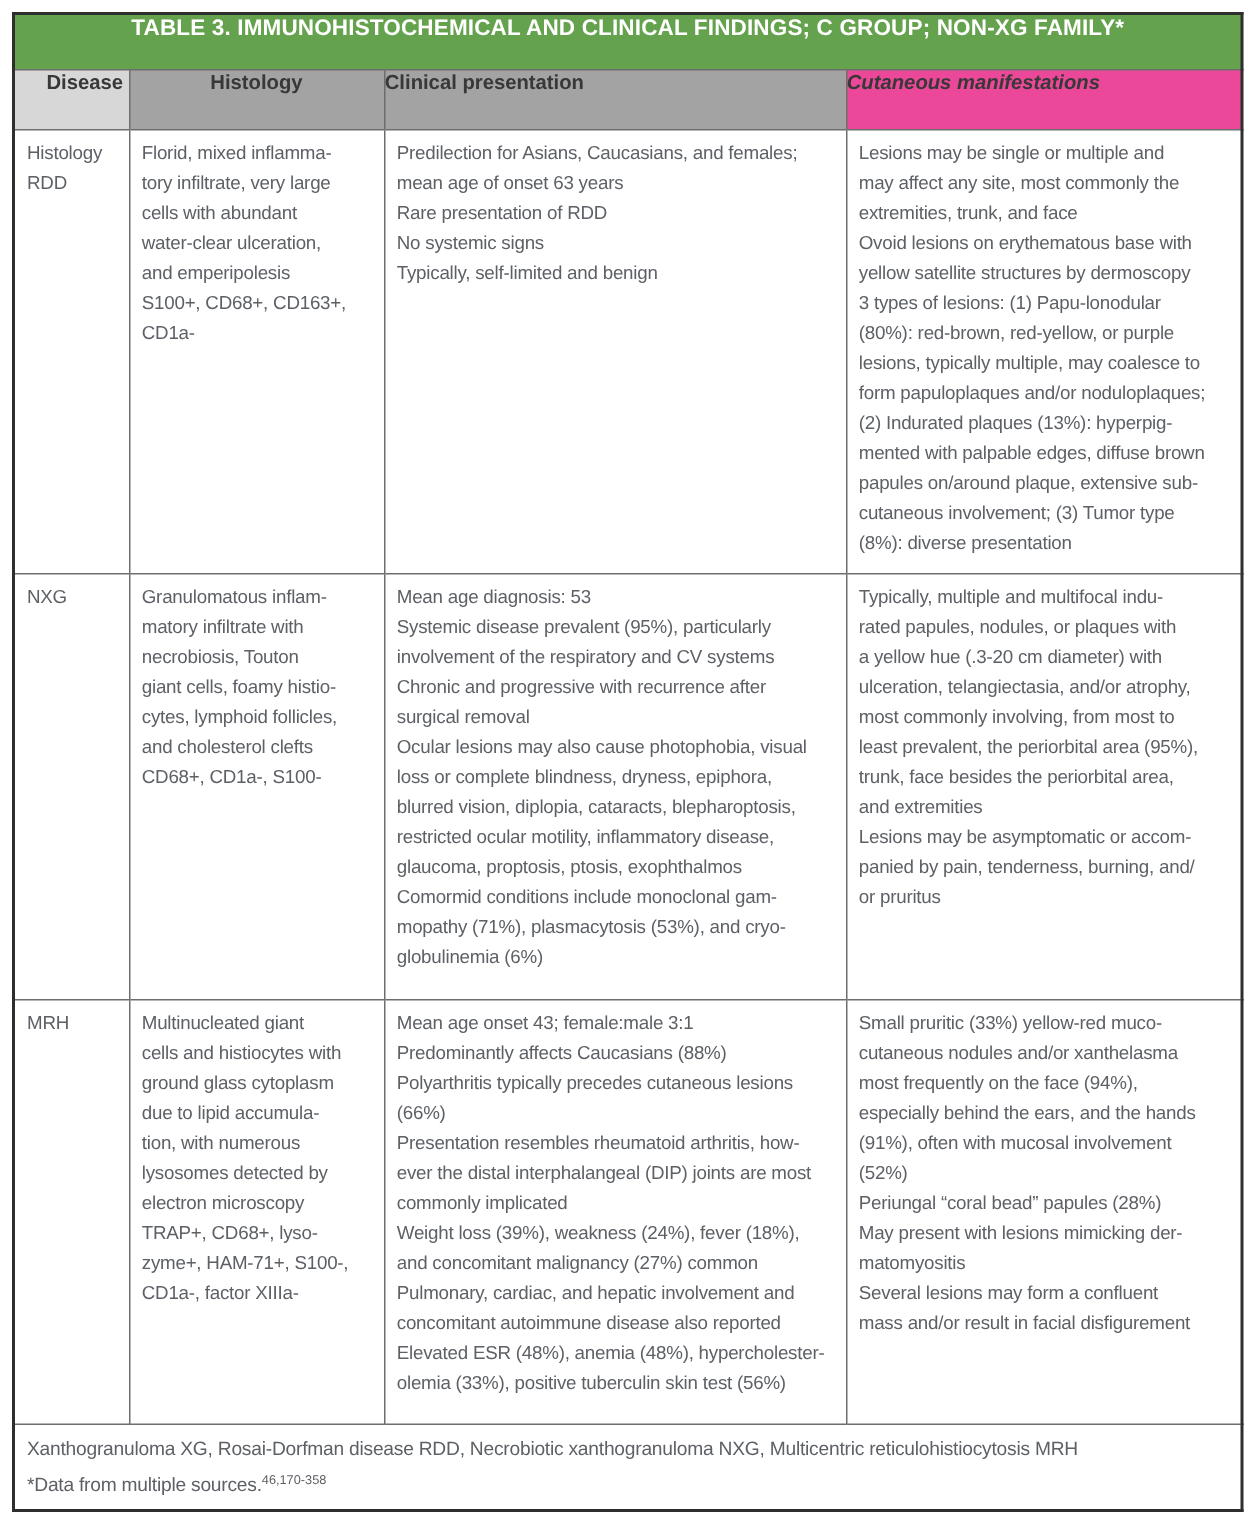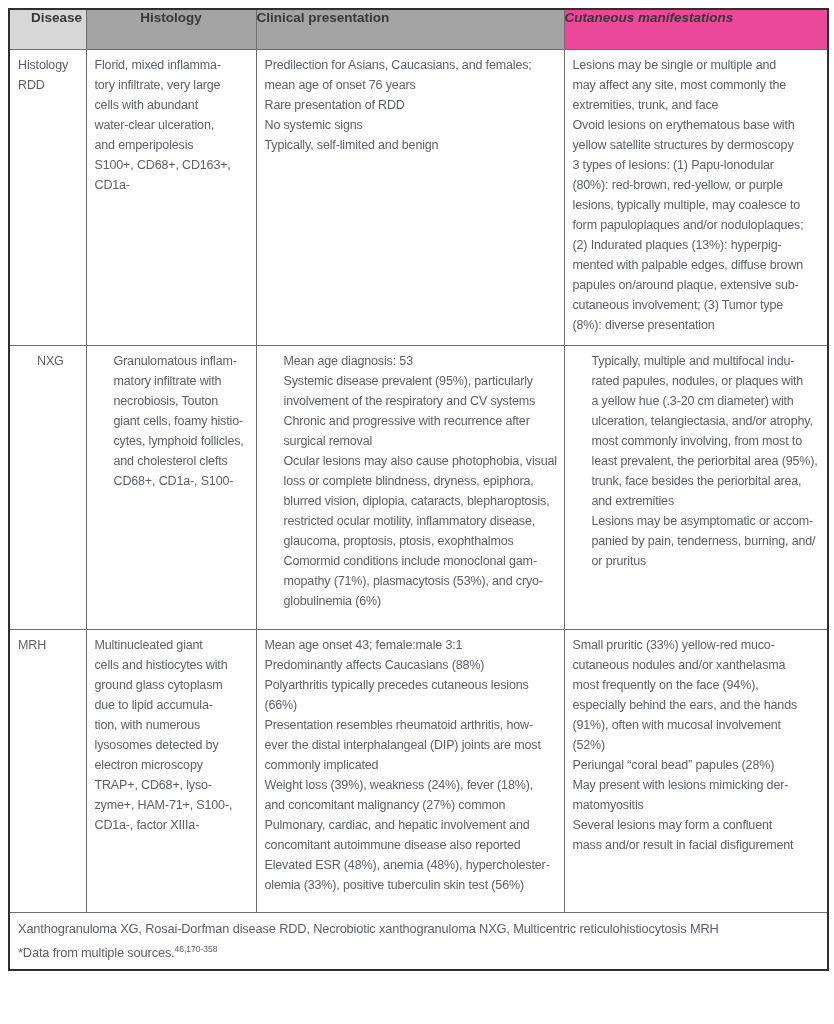--- a/index.html
+++ b/index.html
@@ -49,21 +49,21 @@
   }
   td .cell-text {
     white-space: pre-line;
     color: #5d6166;
     font-size: 12.5px;
     line-height: 20px;
     letter-spacing: -0.15px;
     padding: 5px 4px 6px 8px;
   }
   tr.r1 td { height: 296px; }
-  tr.r2 td { height: 284px; padding-left: 19px; }
+  tr.r2 td { height: 284px; }
   tr.r3 td { height: 283px; }
   tr.footer-row td {
     height: 58px;
     border-top: 1px solid #4a4a4a;
   }
   .footer-inner {
     padding: 6px 6px 6px 8px;
     color: #5d6166;
     font-size: 12.8px;
     line-height: 20px;
@@ -83,20 +83,23 @@
 
 <div class="page">
   <table class="findings">
     <colgroup>
       <col class="c-disease">
       <col class="c-histology">
       <col class="c-clinical">
       <col class="c-cutaneous">
     </colgroup>
     <thead>
+      <tr class="title-row">
+        <th colspan="4" style="background-color: rgb(101, 162, 77);">TABLE 3. IMMUNOHISTOCHEMICAL AND CLINICAL FINDINGS; C GROUP; NON-XG FAMILY*</th>
+      </tr>
       <tr class="col-header-row">
         <th style="background-color: rgb(215, 215, 215); padding-left: 21px;">Disease</th>
         <th style="background-color: #a3a3a3; text-align: center;">Histology</th>
         <th style="background-color: #a3a3a3;">Clinical presentation</th>
         <th style="background-color: #ec4899; font-style: italic;">Cutaneous manifestations</th>
       </tr>
     </thead>
     <tbody>
       <tr class="r1">
         <td>
@@ -107,21 +110,21 @@
           <div class="cell-text">Florid, mixed inflamma-
 tory infiltrate, very large
 cells with abundant
 water-clear ulceration,
 and emperipolesis
 S100+, CD68+, CD163+,
 CD1a-</div>
         </td>
         <td>
           <div class="cell-text">Predilection for Asians, Caucasians, and females;
-mean age of onset 76 years
+mean age of onset 63 years
 Rare presentation of RDD
 No systemic signs
 Typically, self-limited and benign</div>
         </td>
         <td>
           <div class="cell-text">Lesions may be single or multiple and
 may affect any site, most commonly the
 extremities, trunk, and face
 Ovoid lesions on erythematous base with
 yellow satellite structures by dermoscopy

